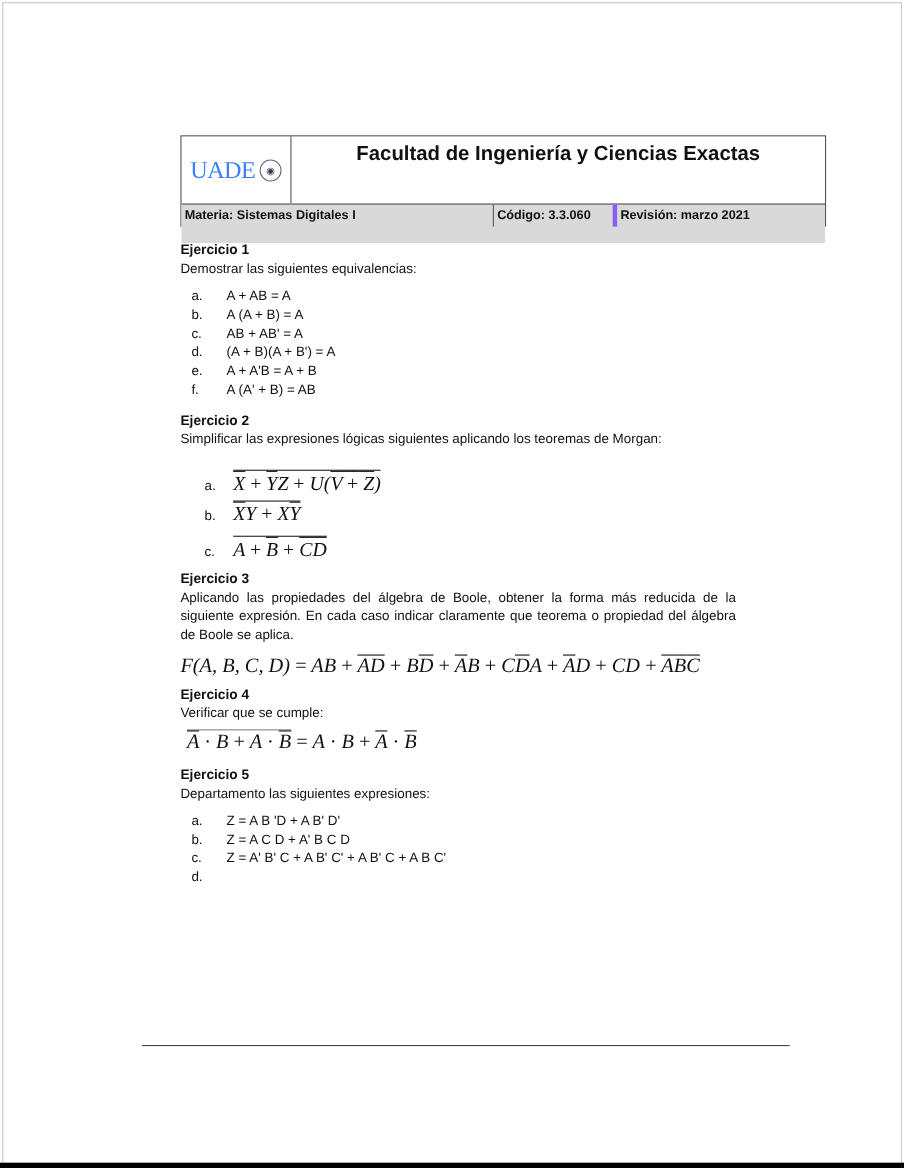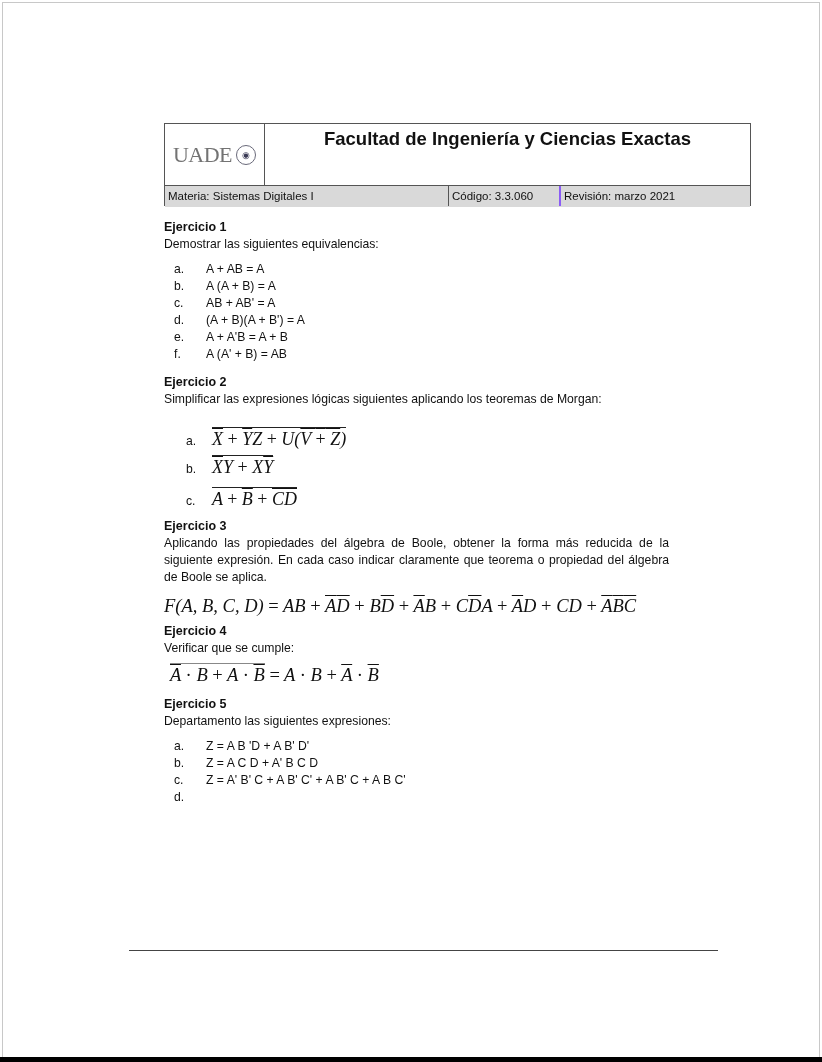--- a/index.html
+++ b/index.html
@@ -6,31 +6,31 @@
   body { width:822px; height:1062px; background:#ffffff; position:relative; overflow:hidden;
          font-family:"Liberation Sans", sans-serif; color:#111; }
   .page-border-left { position:absolute; left:2px; top:2px; width:1px; height:1056px; background:#c8c8c8; }
   .page-border-top { position:absolute; left:2px; top:2px; width:818px; height:1px; background:#c8c8c8; }
   .page-border-right { position:absolute; left:819px; top:2px; width:1px; height:1056px; background:#c8c8c8; }
   .bottom-band { position:absolute; left:0; top:1057px; width:822px; height:5px; background:#000; }
 
   .header-table { position:absolute; left:164px; top:123px; width:587px; height:83px; border:1px solid #555; box-sizing:border-box; }
   .logo-cell { position:absolute; left:0; top:0; width:100px; height:61px; border-right:1px solid #555; box-sizing:border-box;
                display:flex; align-items:center; justify-content:center; }
-  .logo-text { font-family:"Liberation Serif", serif; font-size:22px; color:#737373; letter-spacing:-0.5px; }
+  .logo-text { font-family:"Liberation Serif", serif; font-size:22px; color:#3b82f6; letter-spacing:-0.5px; }
   .logo-seal { width:18px; height:18px; border:1px solid #6a6a7a; border-radius:50%; margin-left:4px; display:inline-flex;
                align-items:center; justify-content:center; font-size:9px; color:#3a3a55; }
   .title-cell { position:absolute; left:100px; top:0; right:0; height:61px; }
   .title { position:absolute; left:0; right:0; top:4px; text-align:center; font-size:18.5px; font-weight:bold; }
   .subtitle { position:absolute; left:0; right:0; top:40px; text-align:center; font-size:13px; font-weight:bold; padding-left:76px; }
-  .info-row { position:absolute; left:0; top:61px; right:0; height:22px; background:#d9d9d9; border-top:1px solid #555; box-sizing:border-box;
-              font-size:11.5px; font-weight:normal; }
+  .info-row { position:absolute; left:0; top:61px; right:0; height:36px; background:#d9d9d9; border-top:1px solid #555; box-sizing:border-box;
+              font-size:11.5px; font-weight:bold; }
   .info-cell { position:absolute; top:0; height:20px; line-height:20px; padding-left:3px; box-sizing:border-box; }
   .info-materia { left:0; width:284px; border-right:1px solid #555; }
-  .info-codigo { left:284px; width:112px; border-right:2px solid #8b5cf6; }
+  .info-codigo { left:284px; width:112px; border-right:4px solid #8b5cf6; }
   .info-revision { left:396px; right:0; }
 
   .content { position:absolute; left:164px; top:219px; width:505px; font-size:12.2px; line-height:17px; }
   .ex-title { font-weight:bold; font-size:12.5px; }
   .ex-text { }
   .justify { text-align:justify; }
   .list { margin:8px 0 0 10px; padding:0; list-style:none; }
   .list li { height:17px; display:flex; }
   .list .lbl { width:32px; display:inline-block; }
 

